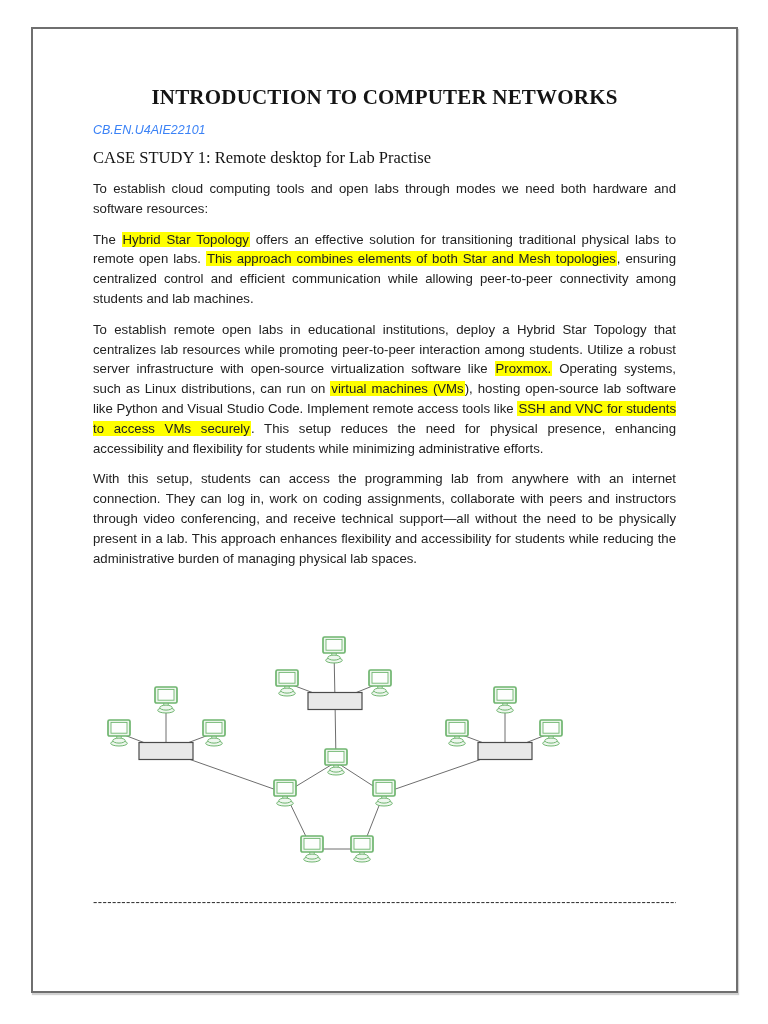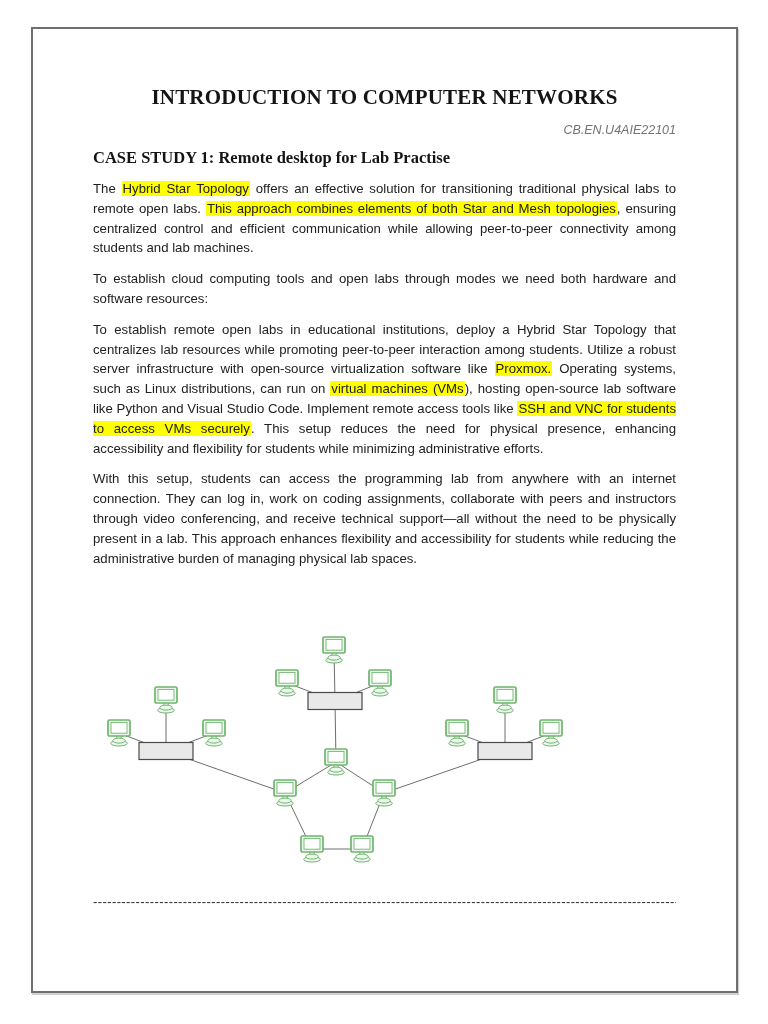--- a/index.html
+++ b/index.html
@@ -12,26 +12,26 @@
     background:#ffffff;border:2px solid #6f6f6f;
     box-shadow:1px 2px 1px rgba(0,0,0,0.18);
   }
   .content{padding:56px 60px 0 60px;}
   h1.doc-title{
     font-family:"Liberation Serif",serif;font-weight:bold;
     font-size:21px;text-align:center;margin:0 0 13px 0;color:#141414;
     letter-spacing:.2px;
   }
   .byline{
-    text-align:right;font-style:italic;font-size:12.5px;color:#737373;
+    text-align:left;font-style:italic;font-size:12.5px;color:#3b82f6;
     margin:0 0 11px 0;white-space:pre;
   }
   .byline.author{margin-bottom:13px;}
   h2.case-heading{
-    font-family:"Liberation Serif",serif;font-weight:bold;
+    font-family:"Liberation Serif",serif;font-weight:normal;
     font-size:16.5px;margin:0 0 11px 0;color:#141414;
   }
   .paragraphs p{
     margin:0 0 11px 0;font-size:13.2px;line-height:19.8px;
     text-align:justify;color:#212121;
   }
   mark{background:var(--hl,#ffff00);color:inherit;padding:0 1px;}
   .diagram{
     position:absolute;left:57px;top:596px;width:600px;height:258px;
   }
@@ -45,22 +45,22 @@
 </style>
 </head>
 <body>
 
 <div class="page">
   <div class="content">
     <h1 class="doc-title">INTRODUCTION TO COMPUTER NETWORKS</h1>
     <div class="byline">CB.EN.U4AIE22101</div>
     <h2 class="case-heading">CASE STUDY 1: Remote desktop for Lab Practise</h2>
     <div class="paragraphs">
+        <p><span>To establish cloud computing tools and open labs through modes we need both hardware and software resources:</span></p>
         <p><span>The </span><mark>Hybrid Star Topology</mark><span> offers an effective solution for transitioning traditional physical labs to remote open labs. </span><mark>This approach combines elements of both Star and Mesh topologies</mark><span>, ensuring centralized control and efficient communication while allowing peer-to-peer connectivity among students and lab machines.</span></p>
-        <p><span>To establish cloud computing tools and open labs through modes we need both hardware and software resources:</span></p>
         <p><span>To establish remote open labs in educational institutions, deploy a Hybrid Star Topology that centralizes lab resources while promoting peer-to-peer interaction among students. Utilize a robust server infrastructure with open-source virtualization software like </span><mark>Proxmox.</mark><span> Operating systems, such as Linux distributions, can run on </span><mark>virtual machines (VMs</mark><span>), hosting open-source lab software like Python and Visual Studio Code. Implement remote access tools like </span><mark>SSH and VNC for students to access VMs securely</mark><span>. This setup reduces the need for physical presence, enhancing accessibility and flexibility for students while minimizing administrative efforts.</span></p>
         <p><span>With this setup, students can access the programming lab from anywhere with an internet connection. They can log in, work on coding assignments, collaborate with peers and instructors through video conferencing, and receive technical support—all without the need to be physically present in a lab. This approach enhances flexibility and accessibility for students while reducing the administrative burden of managing physical lab spaces.</span></p>
       </div>
   </div>
 
   <div class="diagram">
     <svg id="topology-svg" viewBox="90 625 600 258" xmlns="http://www.w3.org/2000/svg">
         <line x1="166" y1="700" x2="166" y2="751" class="edge"></line>
         <line x1="119" y1="733" x2="166" y2="751" class="edge"></line>
         <line x1="214" y1="733" x2="166" y2="751" class="edge"></line>

